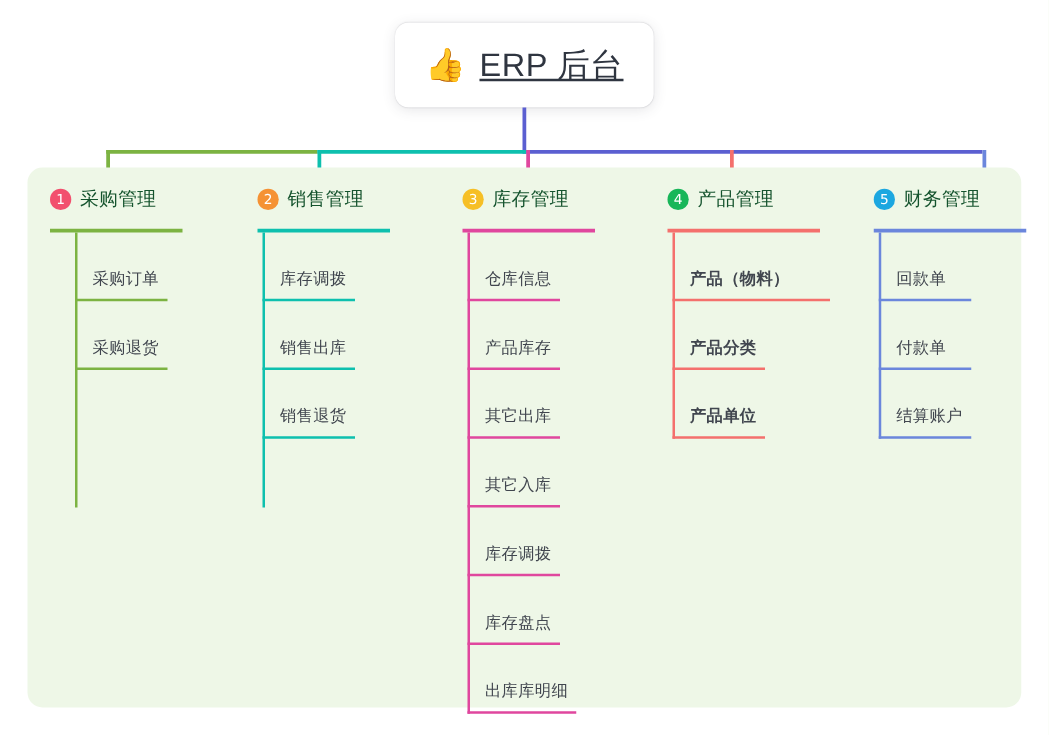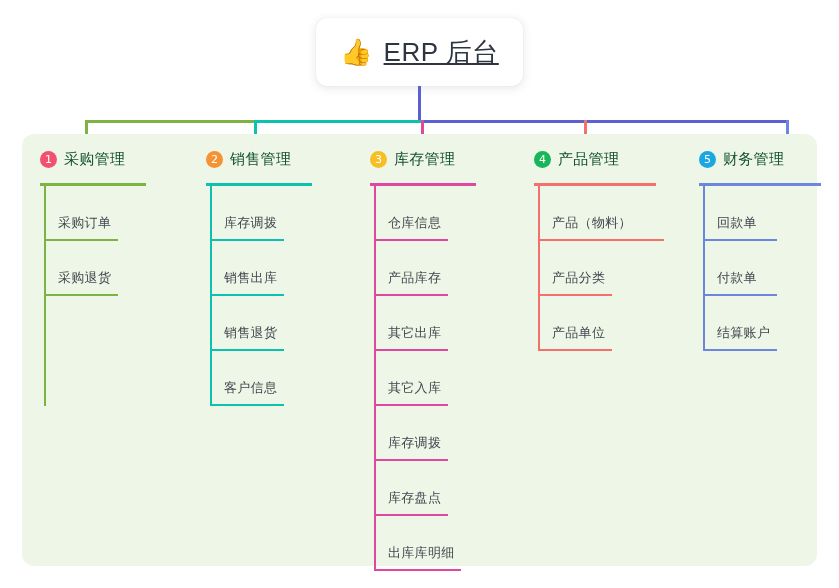--- a/index.html
+++ b/index.html
@@ -87,21 +87,21 @@
 
   <div id="columns">
       <div class="col" style="left: 22px; top: 140px;">
         <div class="col-head">
           <div class="head-row">
             <span class="badge" style="background: rgb(242, 80, 110);">1</span>
             <span class="head-label">采购管理</span>
           </div>
           <div class="head-rule" style="background: rgb(124, 179, 66); width: 106px;"></div>
         </div>
-        <div class="branch" style="height: 220px;">
+        <div class="branch" style="height: 220px; margin-left: 16px;">
           <div class="spine" style="height: 220px; background: rgb(124, 179, 66);"></div>
           <div class="leaf">
             <span class="leaf-label">采购订单</span>
             <div class="leaf-rule" style="background: rgb(124, 179, 66); width: 74px;"></div>
           </div>
           <div class="leaf">
             <span class="leaf-label">采购退货</span>
             <div class="leaf-rule" style="background: rgb(124, 179, 66); width: 74px;"></div>
           </div>
         </div>
@@ -121,24 +121,20 @@
             <div class="leaf-rule" style="background: rgb(14, 192, 174); width: 74px;"></div>
           </div>
           <div class="leaf">
             <span class="leaf-label">销售出库</span>
             <div class="leaf-rule" style="background: rgb(14, 192, 174); width: 74px;"></div>
           </div>
           <div class="leaf">
             <span class="leaf-label">销售退货</span>
             <div class="leaf-rule" style="background: rgb(14, 192, 174); width: 74px;"></div>
           </div>
-          <div class="leaf">
-            <span class="leaf-label">客户信息</span>
-            <div class="leaf-rule" style="background: rgb(14, 192, 174); width: 74px;"></div>
-          </div>
         </div>
       </div>
       <div class="col" style="left: 352px; top: 140px;">
         <div class="col-head">
           <div class="head-row">
             <span class="badge" style="background: rgb(246, 191, 38);">3</span>
             <span class="head-label">库存管理</span>
           </div>
           <div class="head-rule" style="background: rgb(224, 71, 158); width: 106px;"></div>
         </div>
@@ -175,21 +171,21 @@
         </div>
       </div>
       <div class="col" style="left: 516px; top: 140px;">
         <div class="col-head">
           <div class="head-row">
             <span class="badge" style="background: rgb(24, 182, 89);">4</span>
             <span class="head-label">产品管理</span>
           </div>
           <div class="head-rule" style="background: rgb(244, 112, 109); width: 122px;"></div>
         </div>
-        <div class="branch" style="height: 165px;">
+        <div class="branch" style="height: 165px; font-weight: bold;">
           <div class="spine" style="height: 165px; background: rgb(244, 112, 109);"></div>
           <div class="leaf">
             <span class="leaf-label">产品（物料）</span>
             <div class="leaf-rule" style="background: rgb(244, 112, 109); width: 126px;"></div>
           </div>
           <div class="leaf">
             <span class="leaf-label">产品分类</span>
             <div class="leaf-rule" style="background: rgb(244, 112, 109); width: 74px;"></div>
           </div>
           <div class="leaf">

